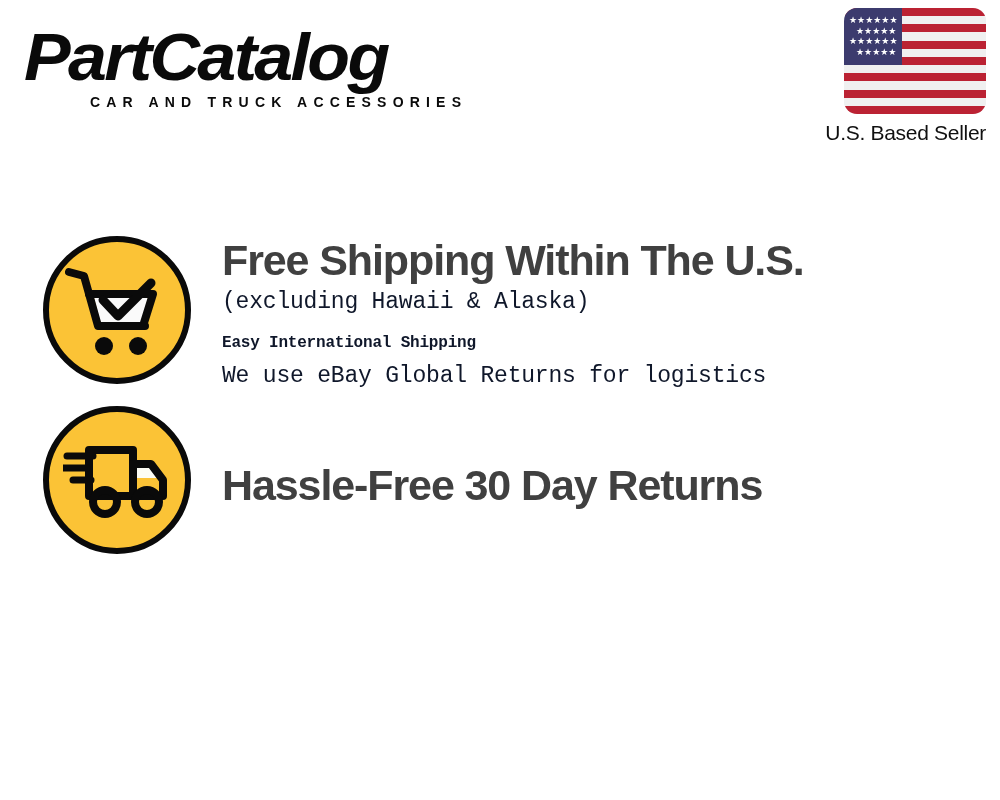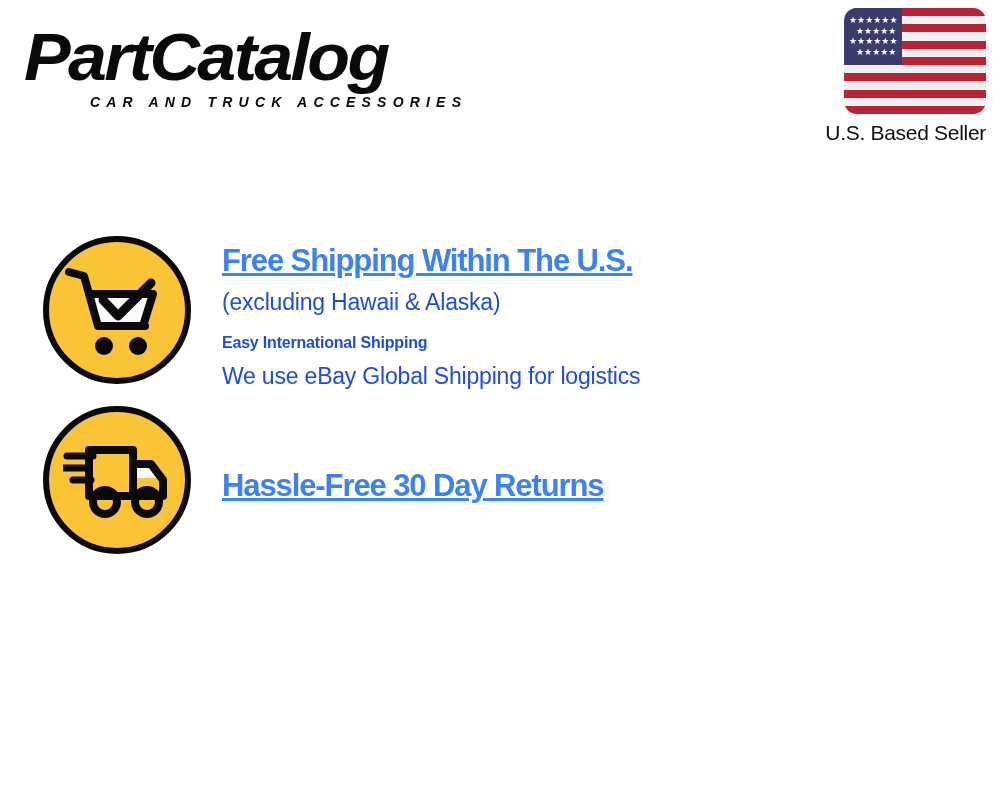--- a/index.html
+++ b/index.html
@@ -40,21 +40,20 @@
     transform-origin: left center;
     white-space: nowrap;
   }
 
   .brand-tagline {
     position: absolute;
     left: 66px;
     top: 72px;
     font-family: "Liberation Sans", sans-serif;
     font-weight: bold;
-    font-style: italic;
     font-size: 14px;
     letter-spacing: 6.2px;
     color: #0a0a0a;
     white-space: nowrap;
   }
 
   
   .seller-badge {
     position: absolute;
     right: 14px;
@@ -149,33 +148,32 @@
 
   .feature-text {
     flex: 1 1 auto;
     padding-left: 31px;
     padding-top: 2px;
   }
 
   .feature-title {
     font-family: "Liberation Sans", sans-serif;
     font-weight: bold;
-    font-size: 31px;
+    font-size: 43px;
     line-height: 49px;
-    color: #3b82f6;
+    color: #404040;
     letter-spacing: -1.1px;
     white-space: nowrap;
-    text-decoration: underline;
   }
 
   .feature-sub {
-    font-family: Liberation Sans, sans-serif;
+    font-family: Liberation Mono, monospace;
     font-size: 23px;
     line-height: 32px;
-    color: #1d4ed8;
+    color: #0f172a;
     letter-spacing: -0.2px;
     white-space: nowrap;
   }
 
   .feature-sub.bold {
     font-weight: bold;
     margin-top: 9px;
     font-size: 16px;
   }
 
@@ -263,21 +261,21 @@
           <path d="M38 36 L53 52 L86 19" fill="none" stroke="#0a0a0a" stroke-width="9" stroke-linecap="round" stroke-linejoin="round"></path>
 
           <circle cx="39" cy="82" r="9" fill="#0a0a0a"></circle>
           <circle cx="73" cy="82" r="9" fill="#0a0a0a"></circle>
         </svg>
       </div>
       <div class="feature-text">
         <div class="feature-title">Free Shipping Within The U.S.</div>
         <div class="feature-sub plain">(excluding Hawaii &amp; Alaska)</div>
         <div class="feature-sub bold">Easy International Shipping</div>
-        <div class="feature-sub plain">We use eBay Global Shipping for logistics</div>
+        <div class="feature-sub plain">We use eBay Global Returns for logistics</div>
       </div>
     </div>
 
     <div class="feature-row row-2">
       <div class="feature-icon">
         <svg width="108" height="80" viewBox="0 0 108 80" aria-hidden="true">
 
           <path d="M72 22 L86 22 L94 38 L72 38 Z" fill="#fdfdf5"></path>
 
           <path d="M26 10 L70 10 L70 56 L26 56 Z" fill="none" stroke="#0a0a0a" stroke-width="8" stroke-linejoin="round"></path>

